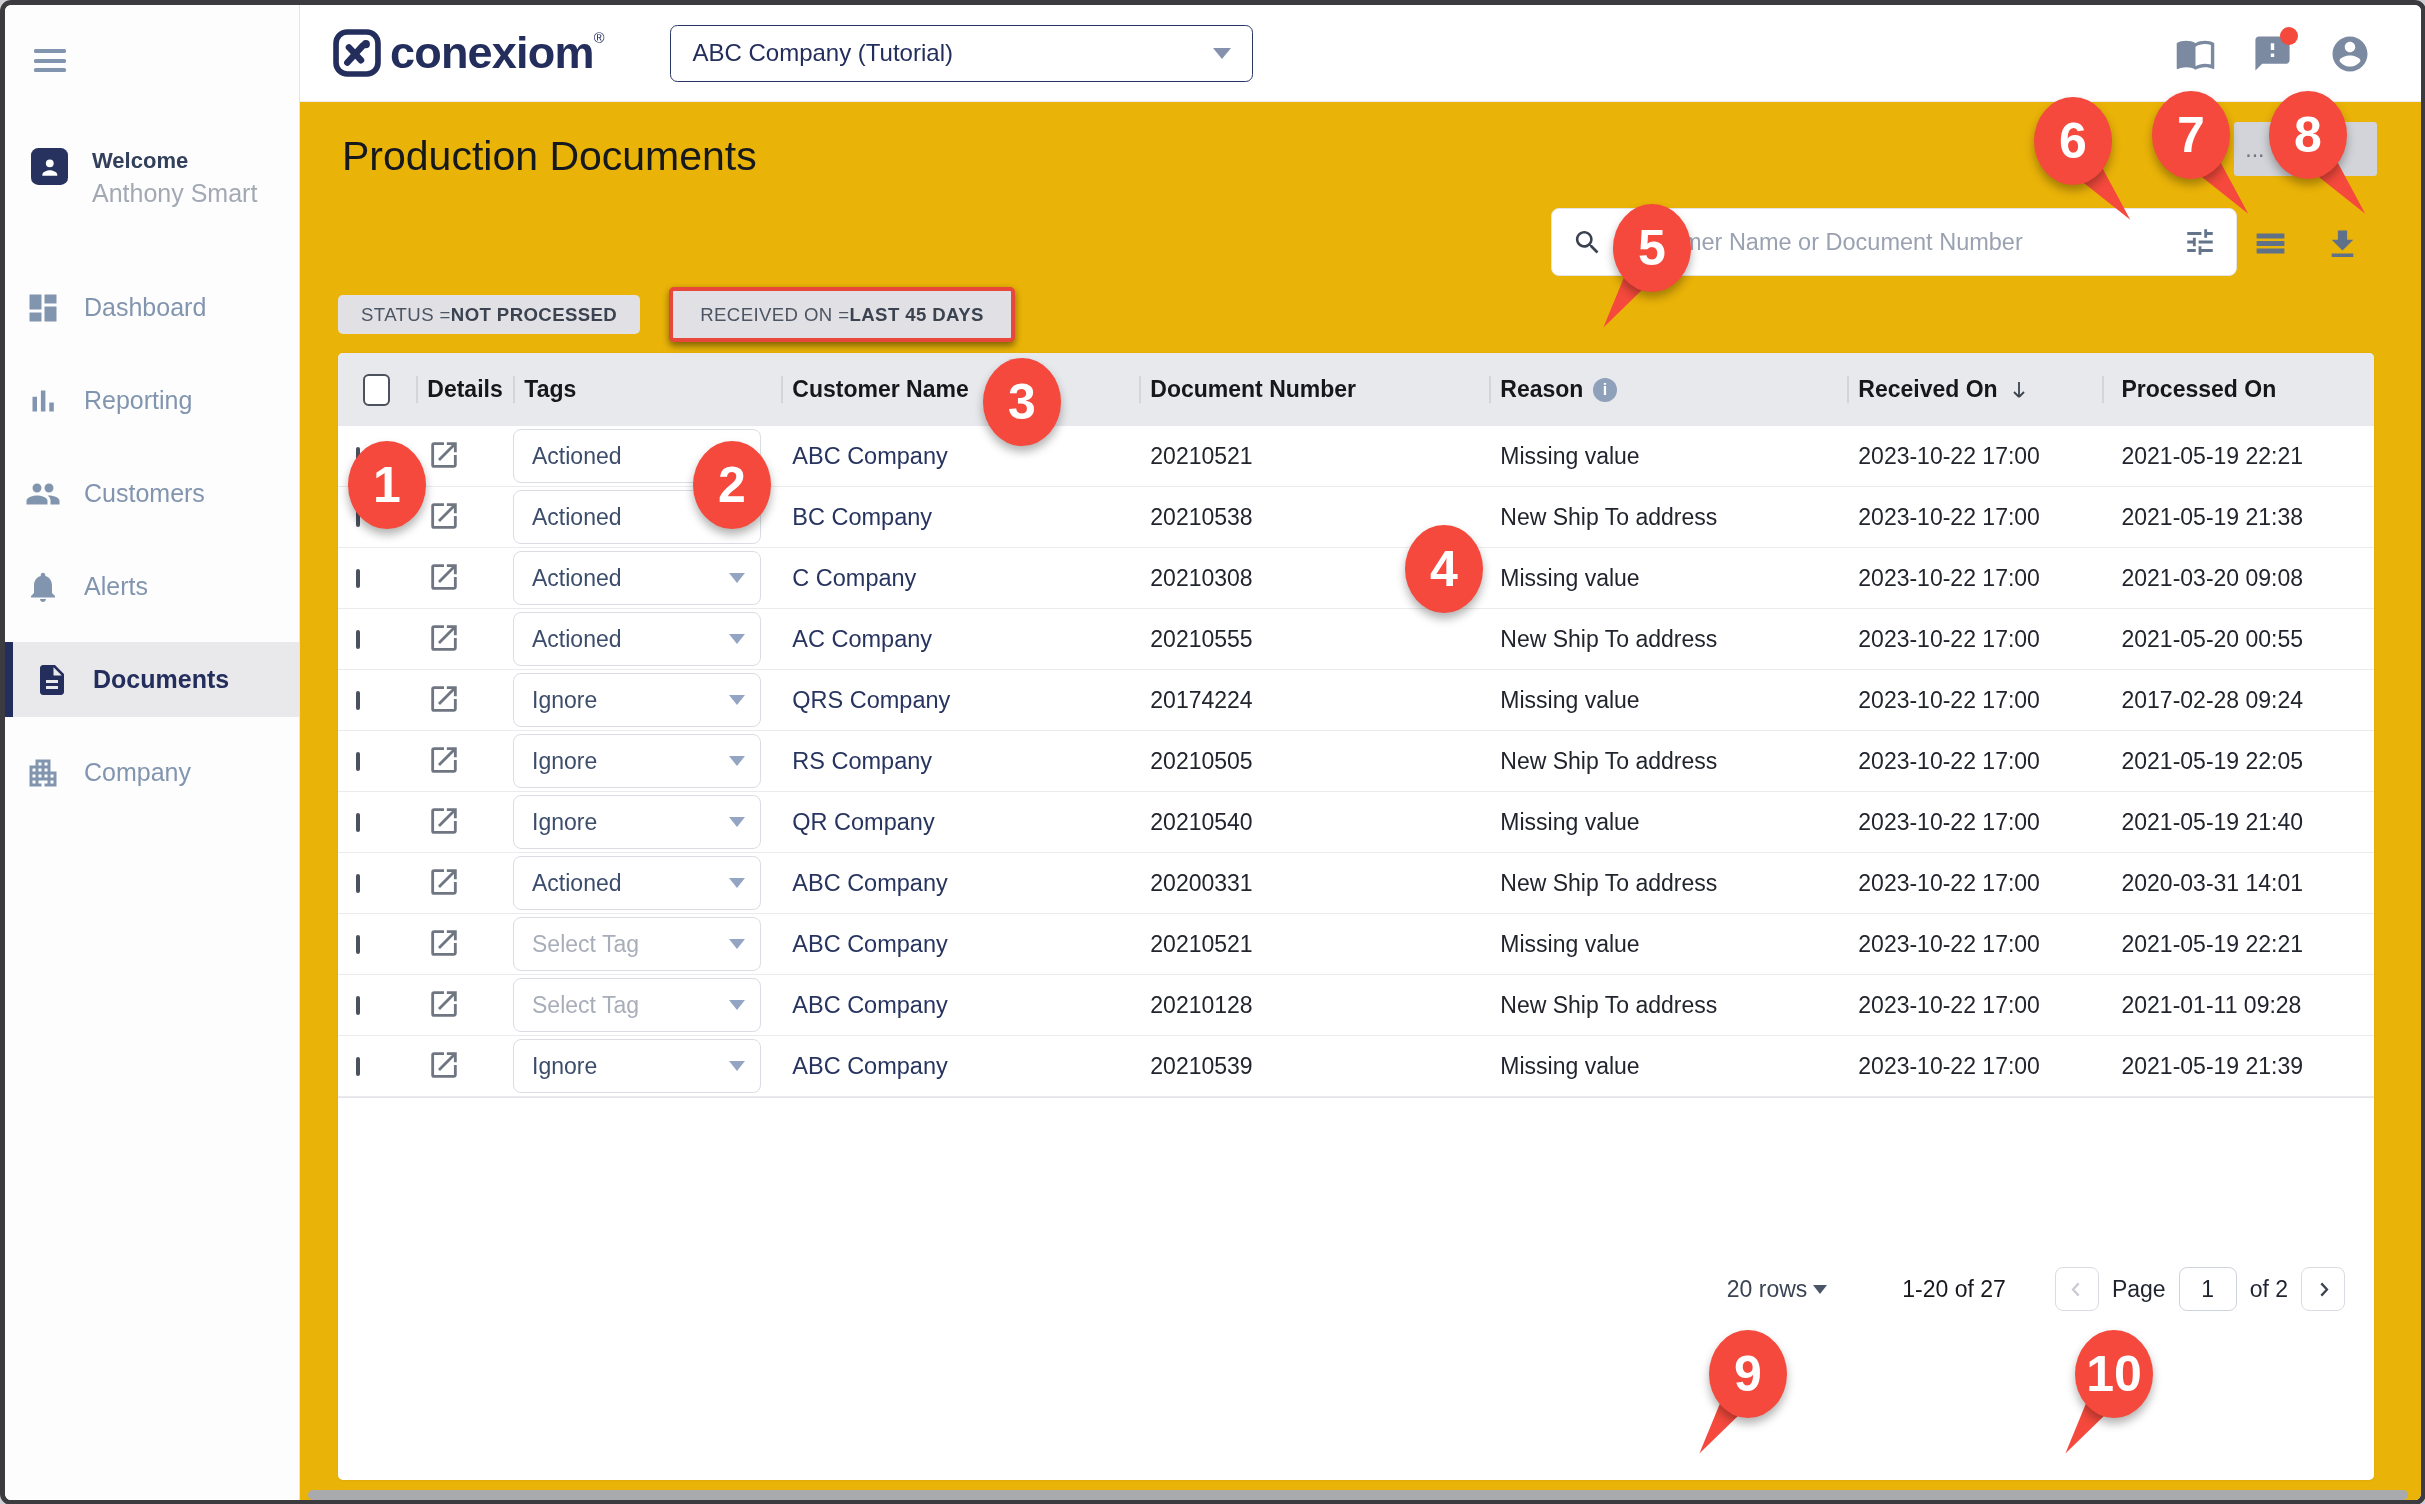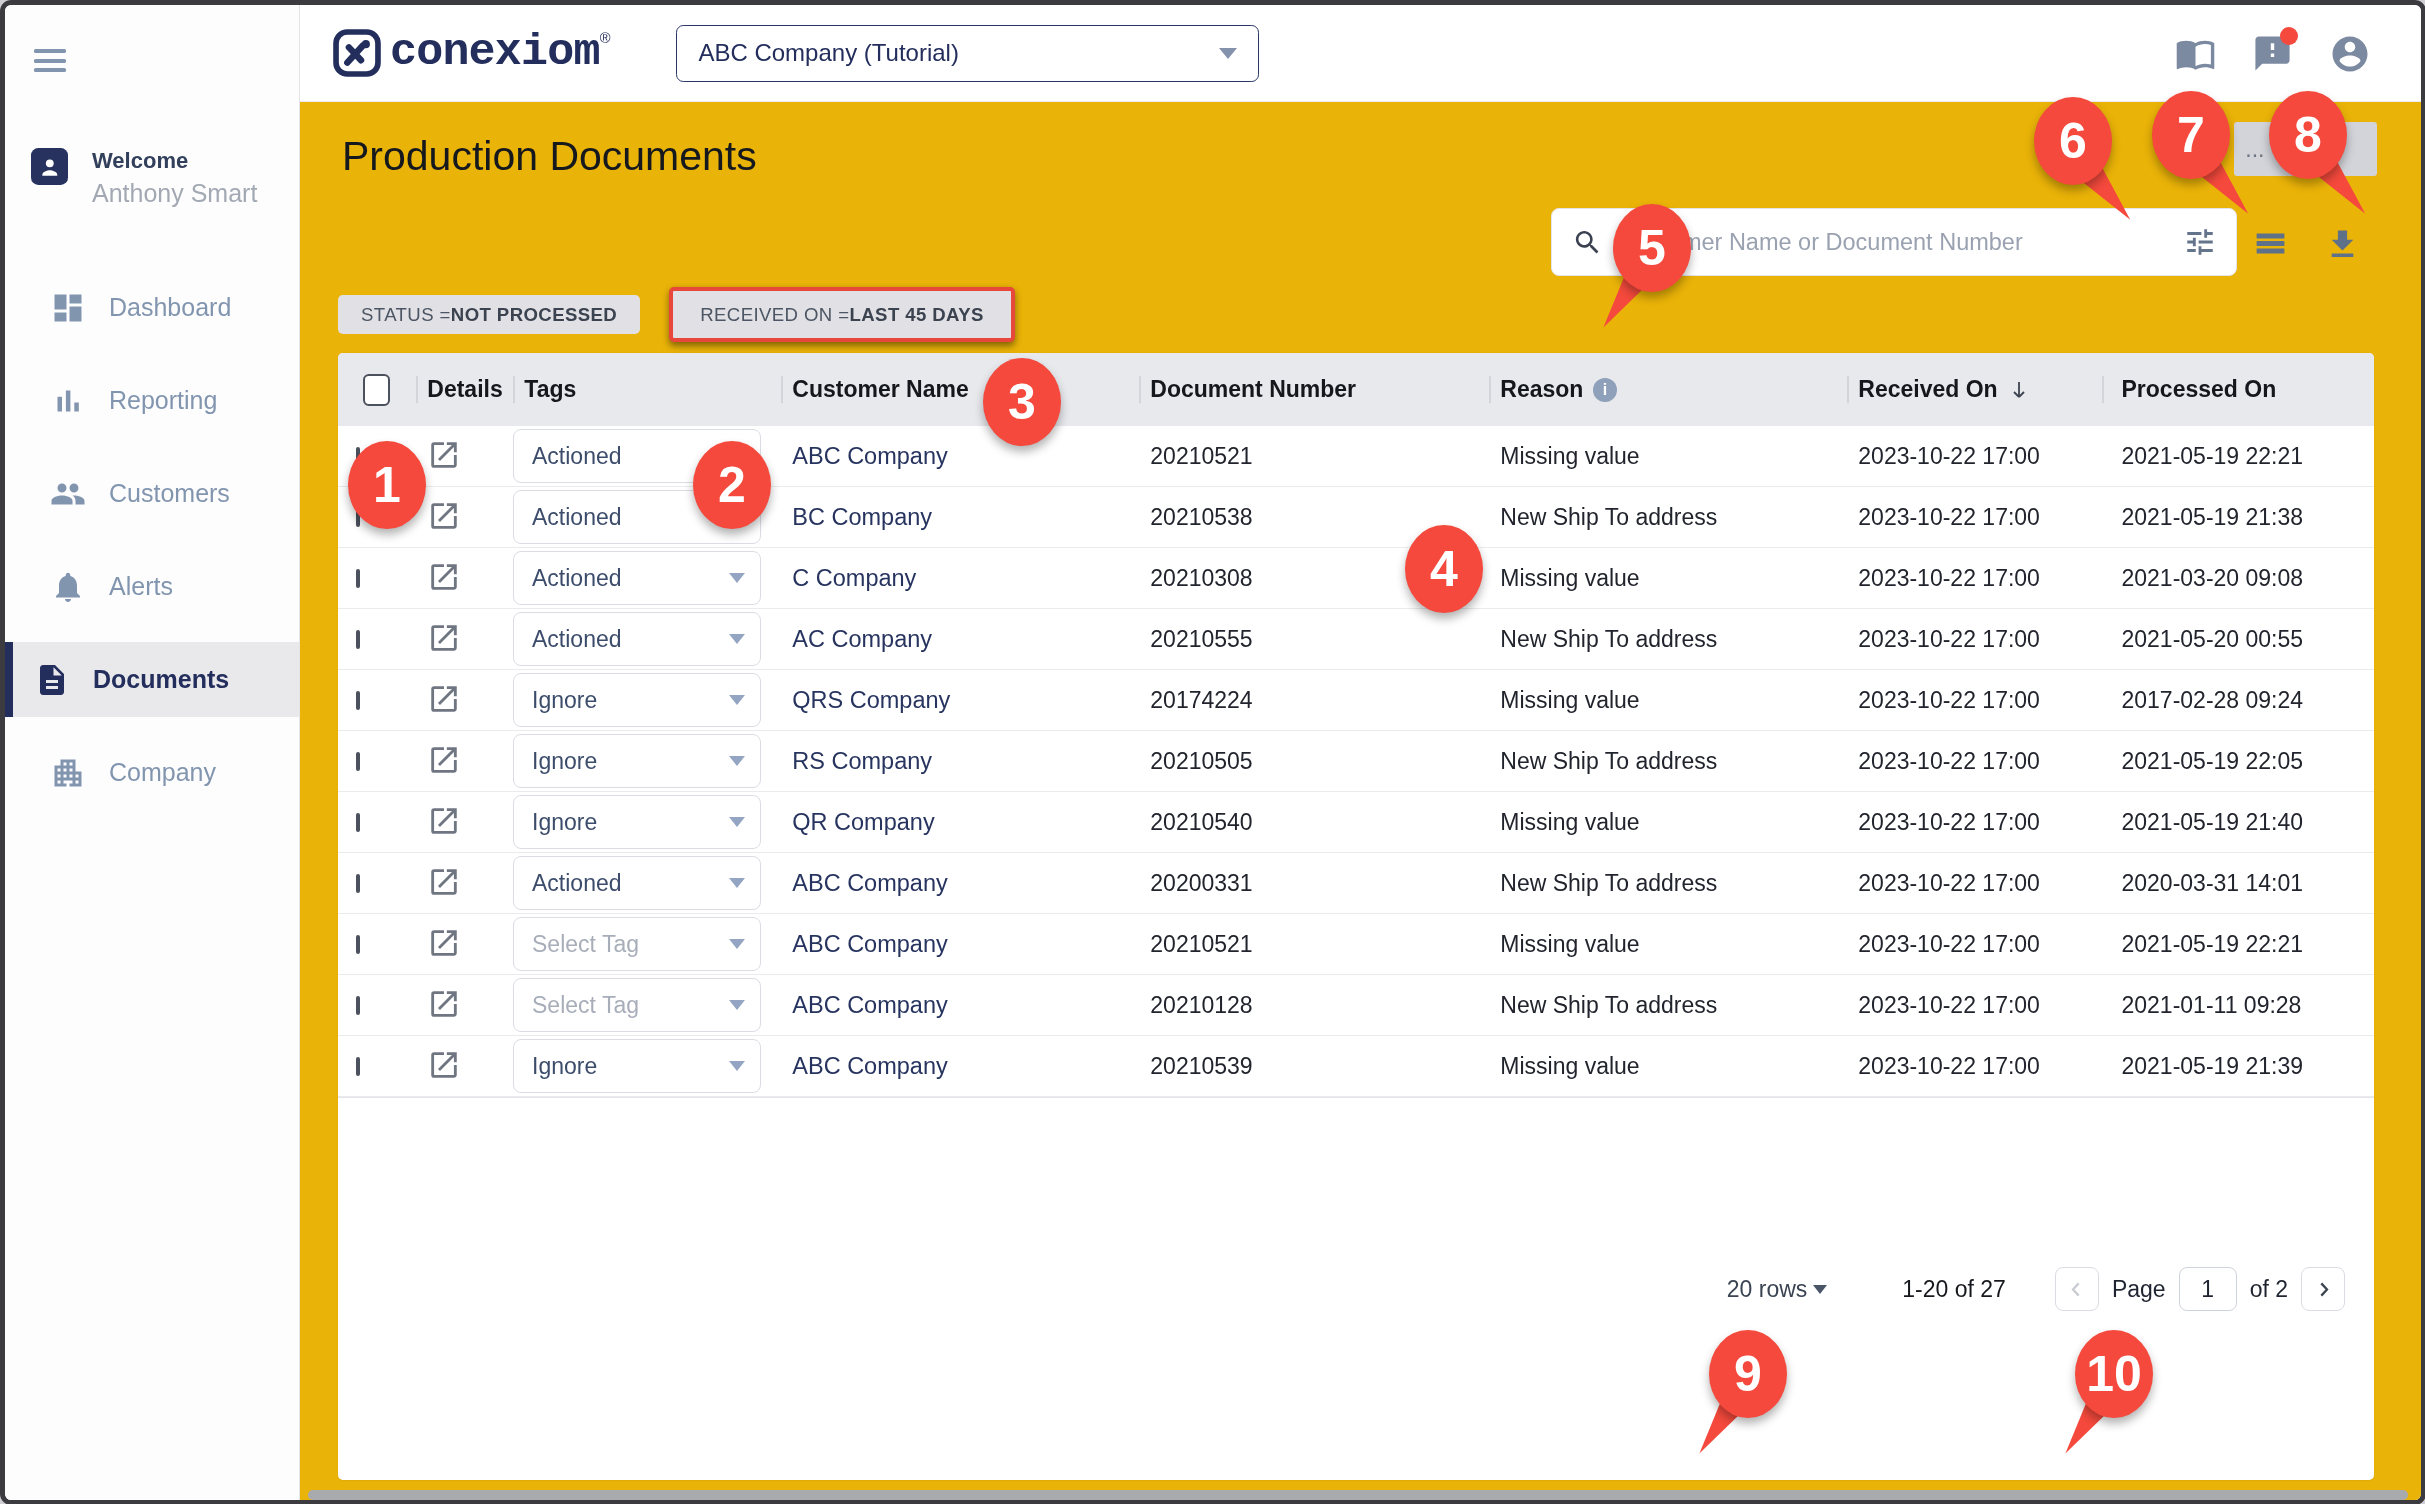--- a/index.html
+++ b/index.html
@@ -10,30 +10,30 @@
   }
   
   .sidebar{ width:295px; background:#fdfdfe; border-right:1.6px solid #e3e4e8; position:relative; flex:0 0 295px; }
   .hamburger{ position:absolute; left:29px; top:44px; width:32px; cursor:pointer; }
   .hamburger span{ display:block; height:4px; background:#8295af; border-radius:1.6px; margin-bottom:5.7px; }
   .welcome{ position:absolute; left:26px; top:143px; display:flex; gap:24px; }
   .welcome .badge{ width:37px; height:37px; background:#27335e; border-radius:7.3px; display:flex; align-items:center; justify-content:center; }
   .welcome-title{ font-size:22px; font-weight:bold; color:#32405c; line-height:1.2; }
   .welcome-user{ font-size:25px; color:#a3a9b3; margin-top:4.9px; }
   .nav{ position:absolute; top:265px; left:0; right:0; }
-  .nav-item{ height:75px; margin-bottom:18px; display:flex; align-items:center; gap:23px; padding-left:45px; cursor:pointer; }
+  .nav-item{ height:75px; margin-bottom:18px; display:flex; align-items:center; gap:23px; padding-left:20px; cursor:pointer; }
   .nav-item .nav-label{ font-size:25px; color:#8295af; font-weight:500; }
   .nav-item svg{ flex:0 0 36px; }
   .nav-item.active{ background:#e9e9ec; border-left:8px solid #232e5c; padding-left:21px; }
   .nav-item.active .nav-label{ color:#232e5c; font-weight:bold; }
   
   .rightside{ flex:1; display:flex; flex-direction:column; min-width:0; }
   .topbar{ height:97px; background:#ffffff; border-bottom:1.6px solid #ececf1; display:flex; align-items:center; position:relative; }
   .logo{ display:flex; align-items:flex-start; margin-left:32px; }
-  .logo-text{ font-size:45px; font-weight:600; color:#232e5c; letter-spacing:-0.8px; line-height:50px; margin-left:8px;font-family:Liberation Mono, monospace; }
+  .logo-text{ font-size:45px; font-weight:600; color:#232e5c; letter-spacing:-0.8px; line-height:50px; margin-left:8px; }
   .logo-reg{ font-size:14.6px; color:#232e5c; margin-top:1.6px; }
   .company-select{
     margin-left:66px; width:583px; height:57px; border:1.6px solid #2a3765; border-radius:7.3px;
     display:flex; align-items:center; padding:0 21px; background:#fff; cursor:pointer;
   }
   .company-select .sel-text{ font-size:24px; color:#232e5c; flex:1; }
   .caret-down{ width:0; height:0; border-left:9px solid transparent; border-right:9px solid transparent; border-top:11.3px solid #8592ad; }
   .topbar-icons{ position:absolute; right:50px; top:0; height:97px; display:flex; align-items:center; gap:36px; }
   .icon-btn{ position:relative; cursor:pointer; display:flex; }
   .notif-dot{ position:absolute; right:-4.9px; top:-6.5px; width:18px; height:18px; border-radius:50%; background:#f4493c; }

